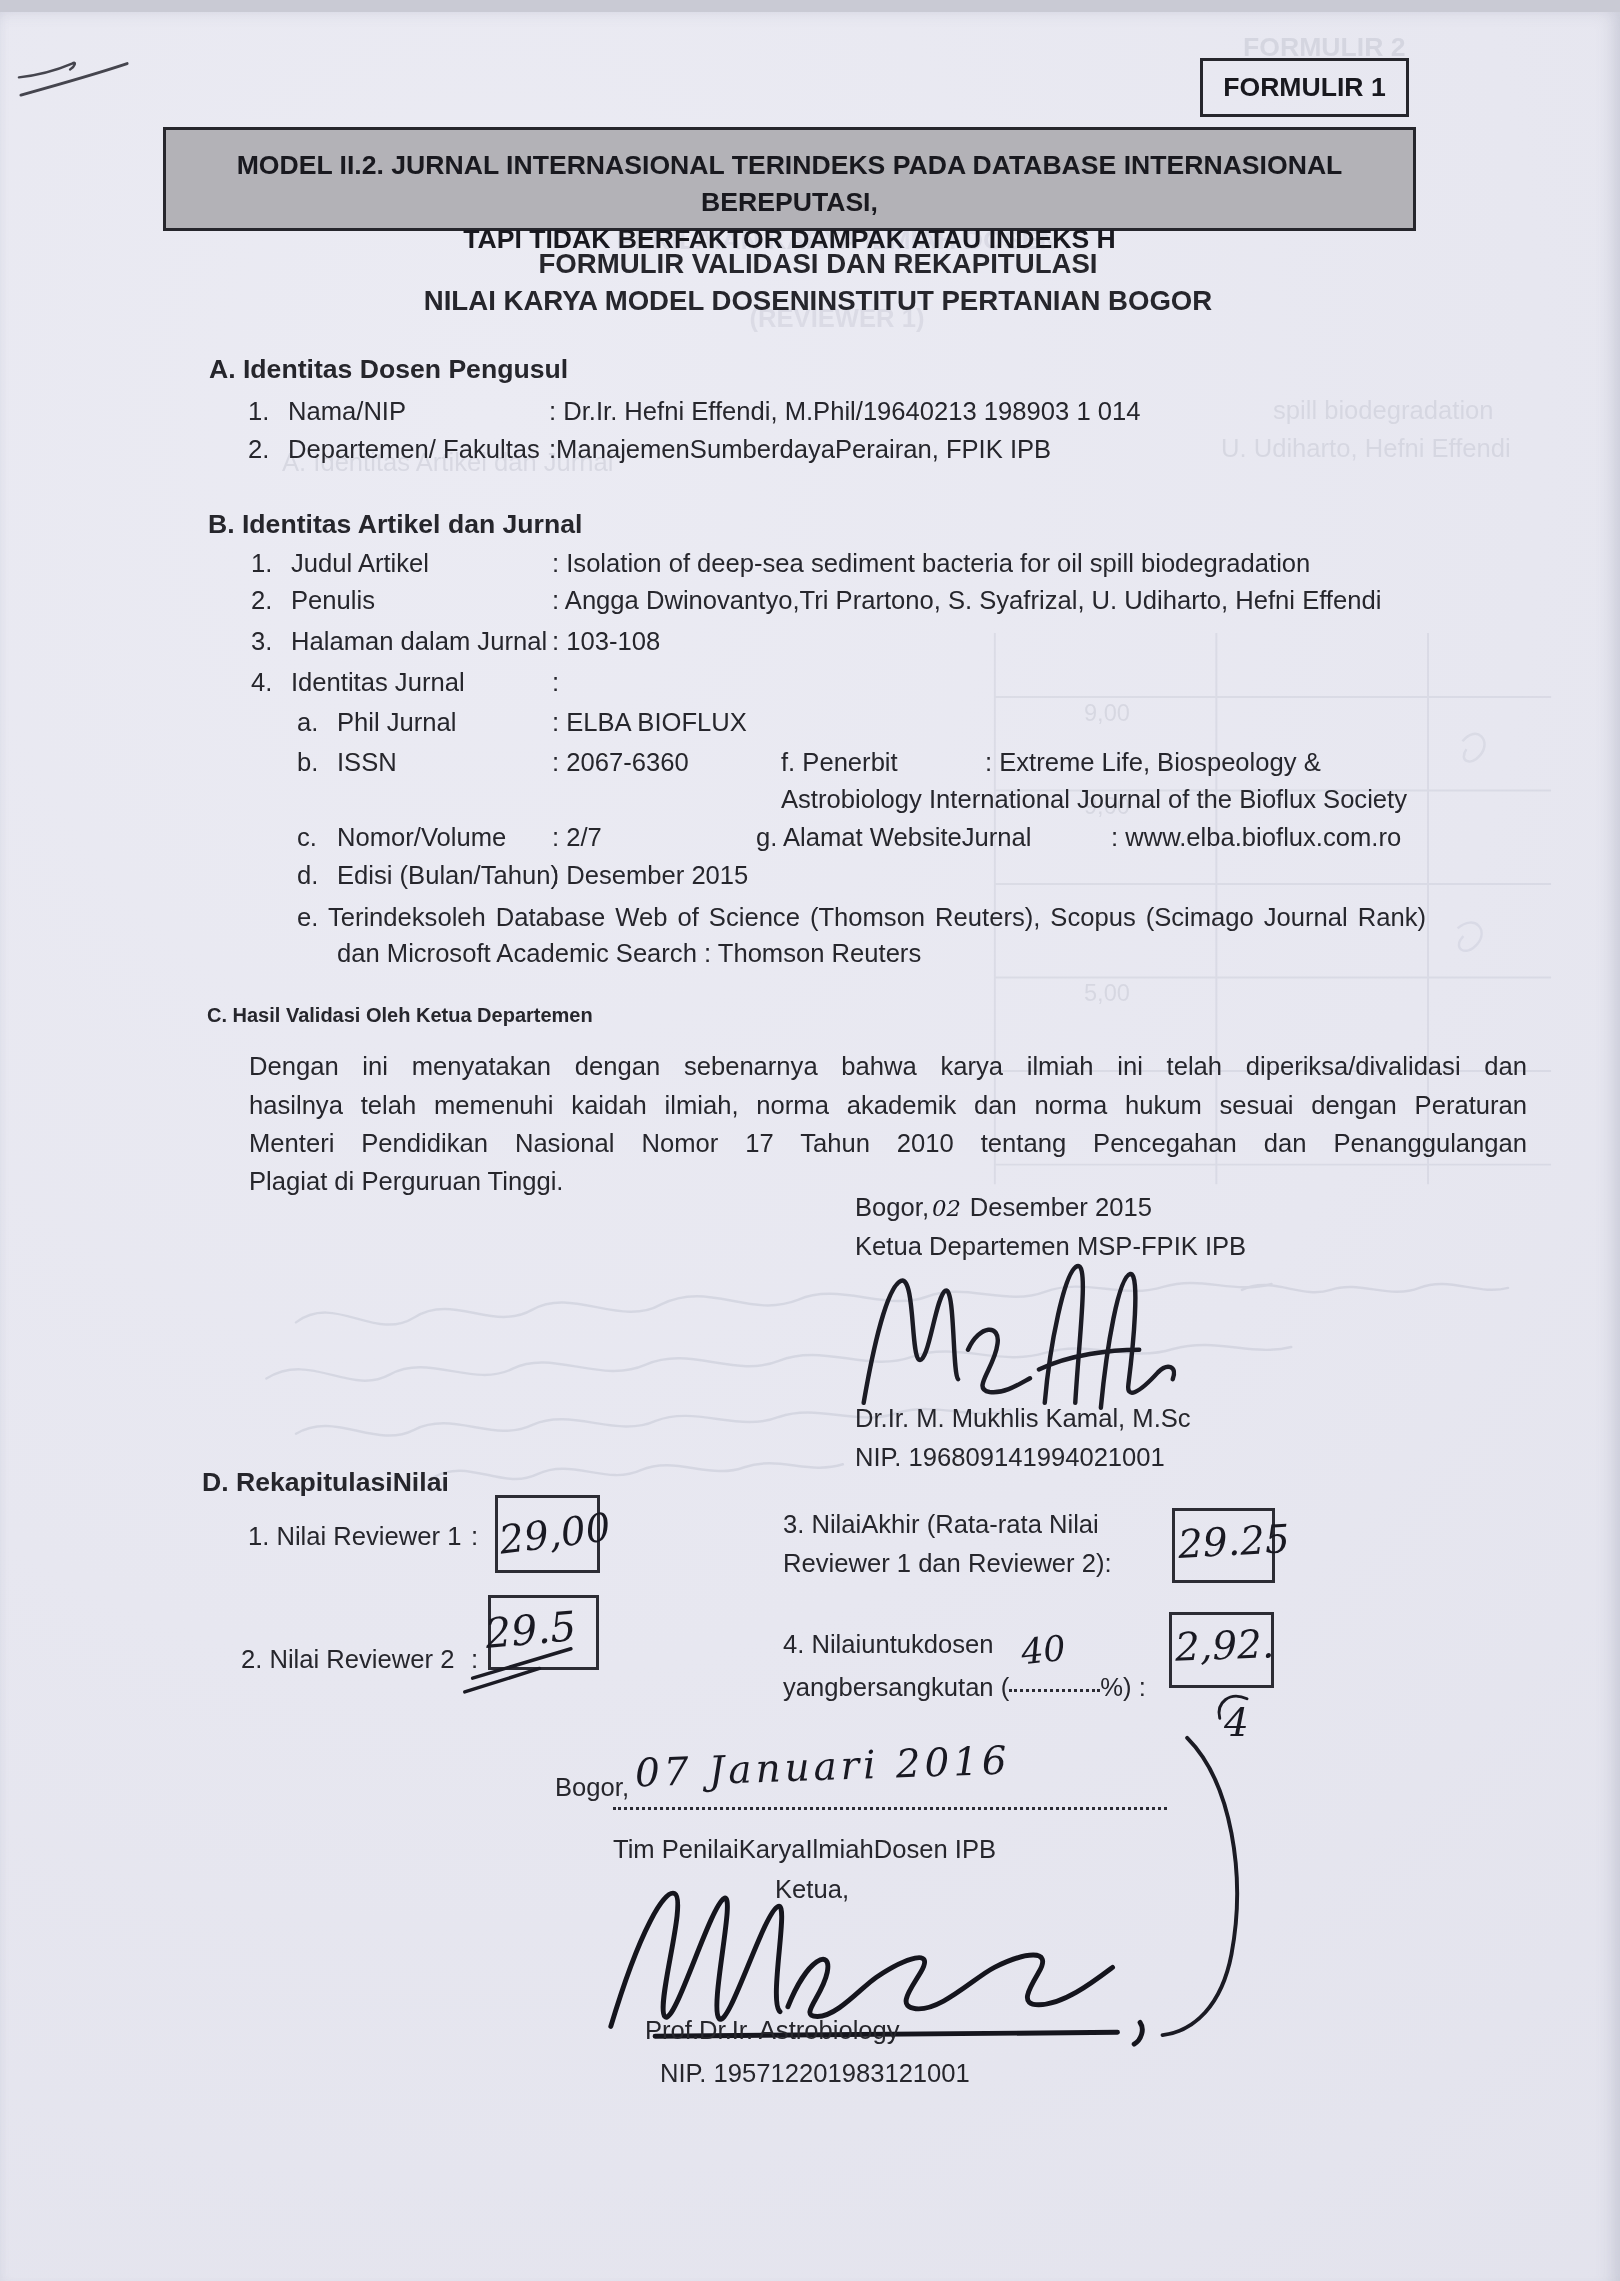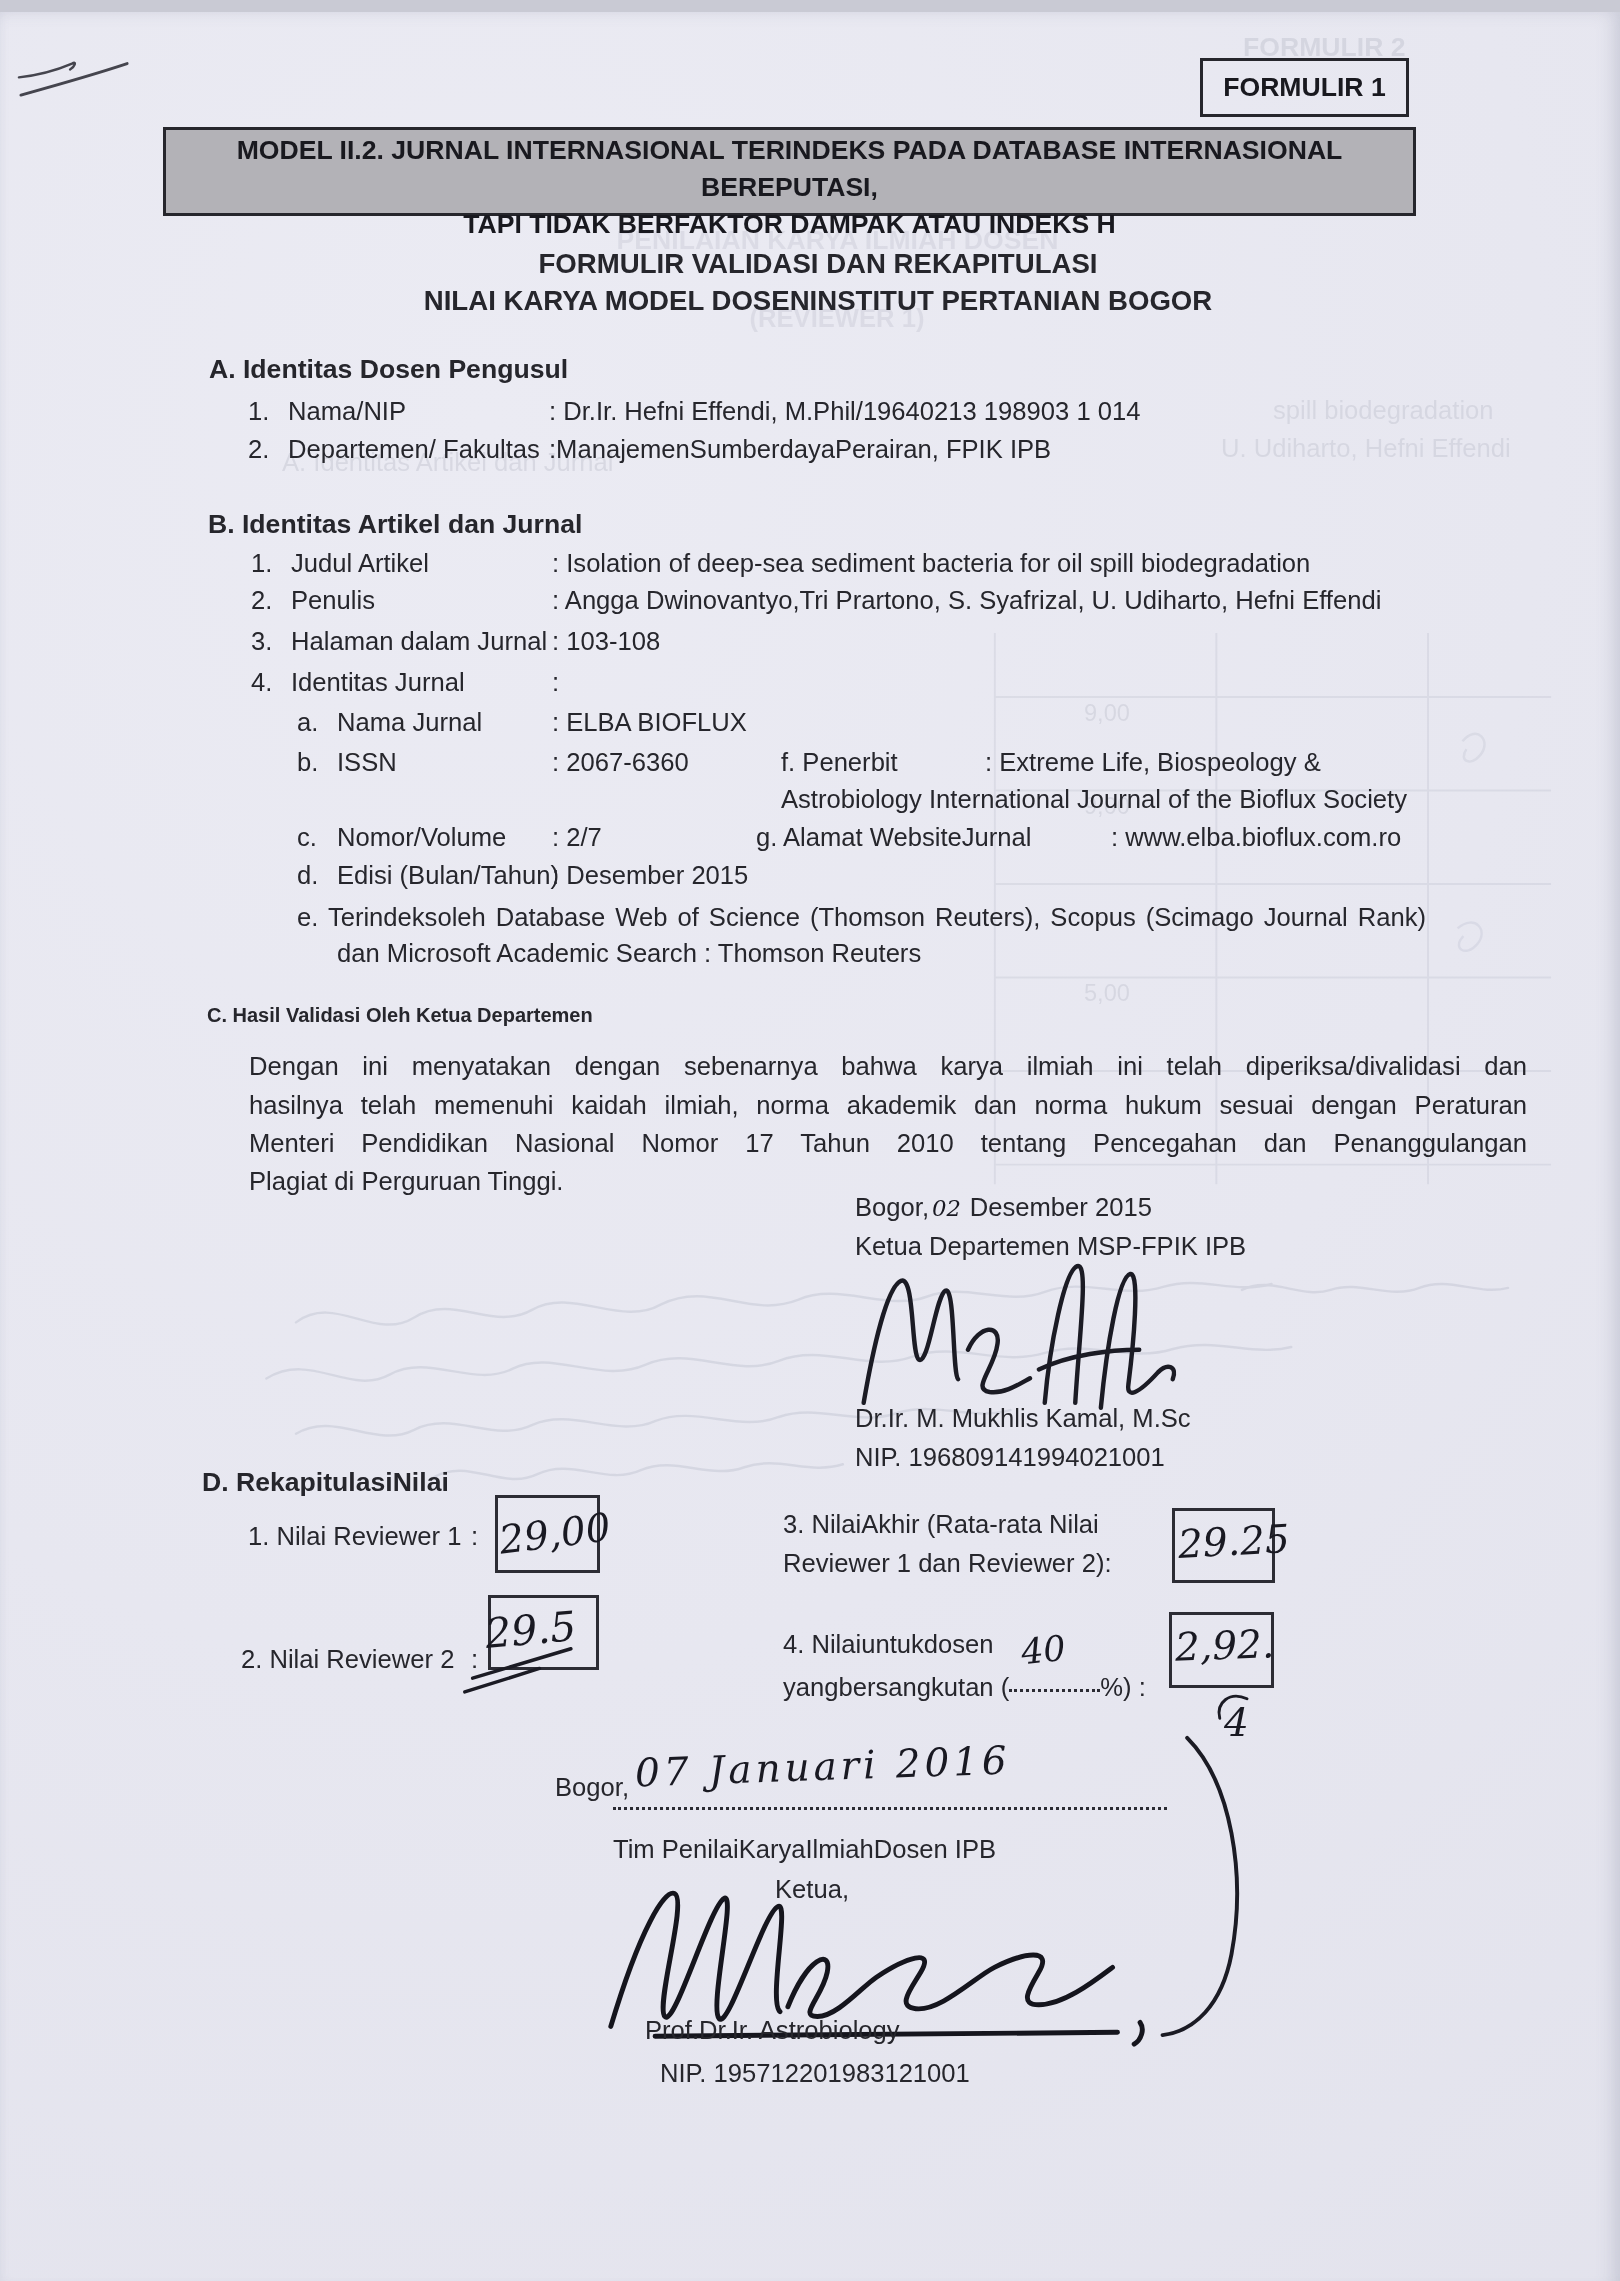--- a/index.html
+++ b/index.html
@@ -13,21 +13,21 @@
   .t{font-size:25.6px;line-height:1.15;white-space:nowrap;}
   .b{font-weight:700;}
   .center{text-align:center;}
   .jl{white-space:normal;text-align:justify;text-align-last:justify;font-size:25.6px;line-height:31.5px;}
   .hand{font-family:"DejaVu Serif",serif;font-style:italic;color:#191922;white-space:nowrap;}
   .ghost{color:#5d6378;white-space:nowrap;}
   .scorebox{border:3px solid #2c2c34;}
   .dotline{border-top:3.4px dotted #2b2b33;height:0;}
   .modelbox{
     background:#b3b2b7;border:3px solid #26262c;text-align:center;
-    font-weight:700;font-size:26.6px;line-height:37px;color:#19191f;padding-top:2px;
+    font-weight:700;font-size:26.6px;line-height:37px;color:#19191f;padding-top:17px;
   }
   .tagbox{
     border:3px solid #26262c;text-align:center;font-weight:700;font-size:26.6px;color:#19191f;
     display:flex;align-items:center;justify-content:center;
   }
   svg{display:block;}
 </style>
 </head>
 <body>
 
@@ -104,21 +104,21 @@
   <div class="abs t" style="left:291px;top:574px">Penulis</div>
   <div class="abs t" style="left:552px;top:574px">: Angga Dwinovantyo,Tri Prartono, S. Syafrizal, U. Udiharto, Hefni Effendi</div>
   <div class="abs t" style="left:251px;top:615px">3.</div>
   <div class="abs t" style="left:291px;top:615px">Halaman dalam Jurnal</div>
   <div class="abs t" style="left:552px;top:615px">: 103-108</div>
   <div class="abs t" style="left:251px;top:656px">4.</div>
   <div class="abs t" style="left:291px;top:656px">Identitas Jurnal</div>
   <div class="abs t" style="left:552px;top:656px">:</div>
 
   <div class="abs t" style="left:297px;top:696px">a.</div>
-  <div class="abs t" style="left:337px;top:696px">Nama Jurnal</div>
+  <div class="abs t" style="left:337px;top:696px">Phil Jurnal</div>
   <div class="abs t" style="left:552px;top:696px">: ELBA BIOFLUX</div>
 
   <div class="abs t" style="left:297px;top:736px">b.</div>
   <div class="abs t" style="left:337px;top:736px">ISSN</div>
   <div class="abs t" style="left:552px;top:736px">: 2067-6360</div>
   <div class="abs t" style="left:781px;top:736px">f. Penerbit</div>
   <div class="abs t" style="left:985px;top:736px">: Extreme Life, Biospeology &amp;</div>
   <div class="abs t" style="left:781px;top:773px">Astrobiology International Journal of the Bioflux Society</div>
 
   <div class="abs t" style="left:297px;top:811px">c.</div>

